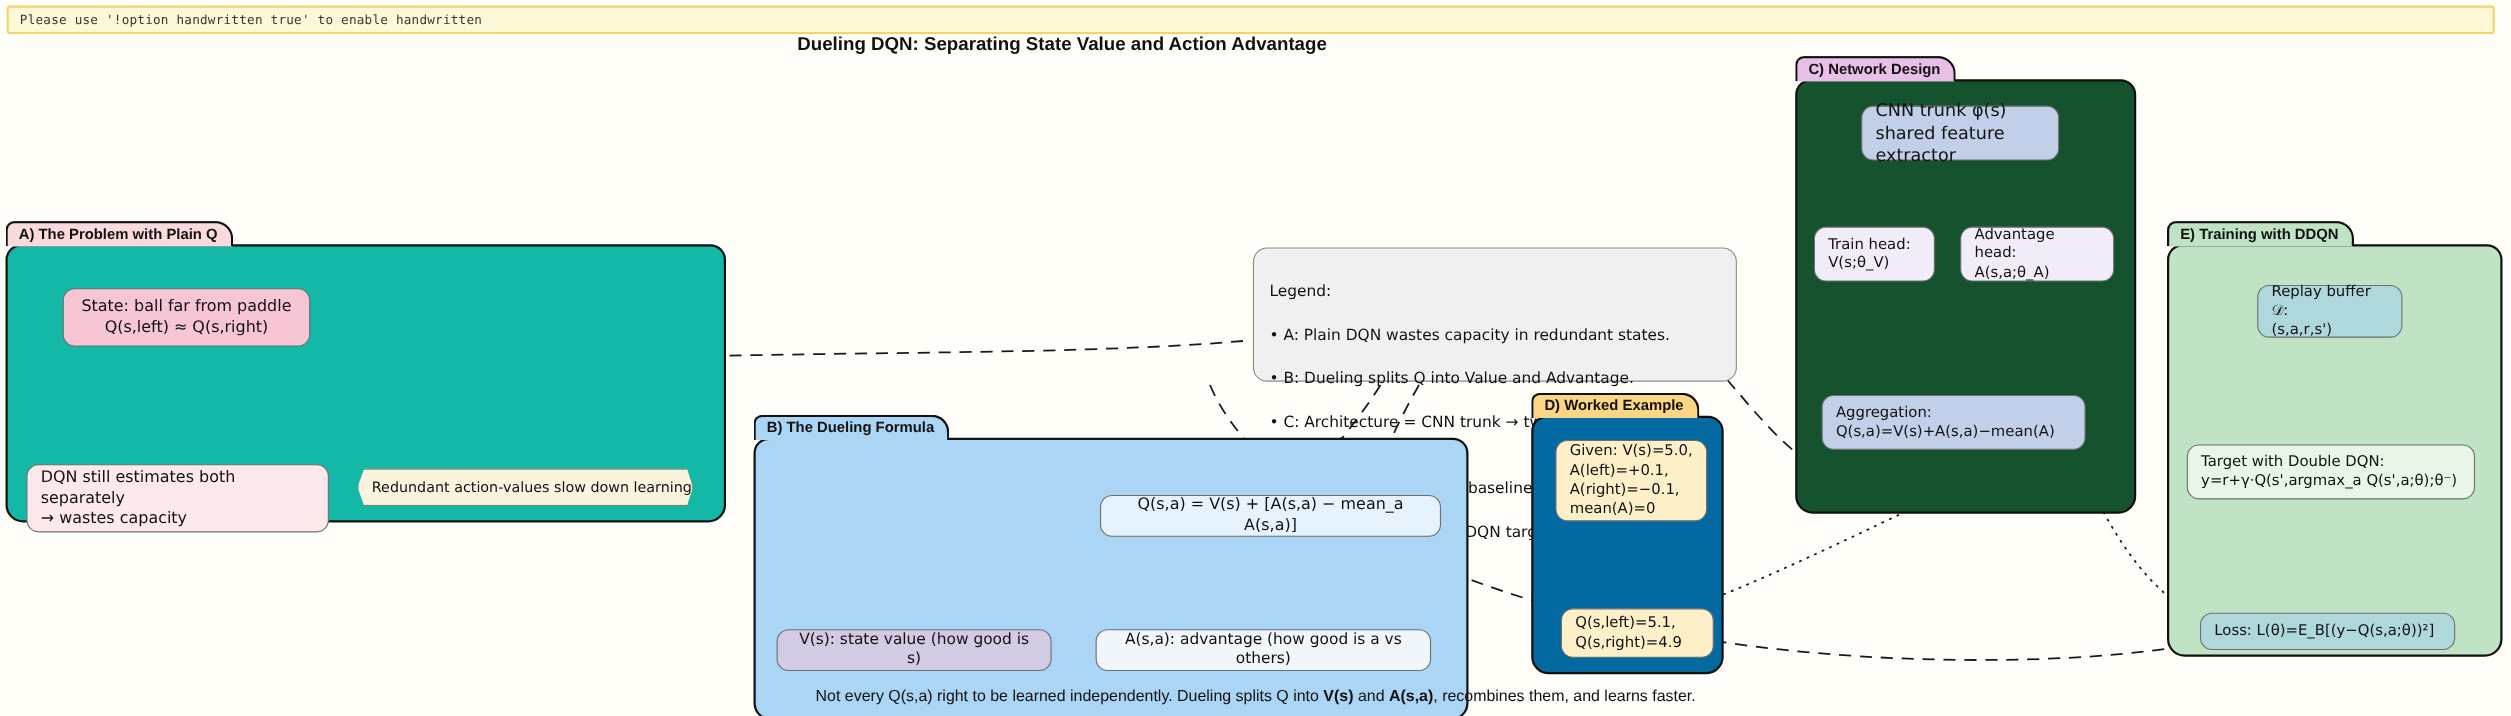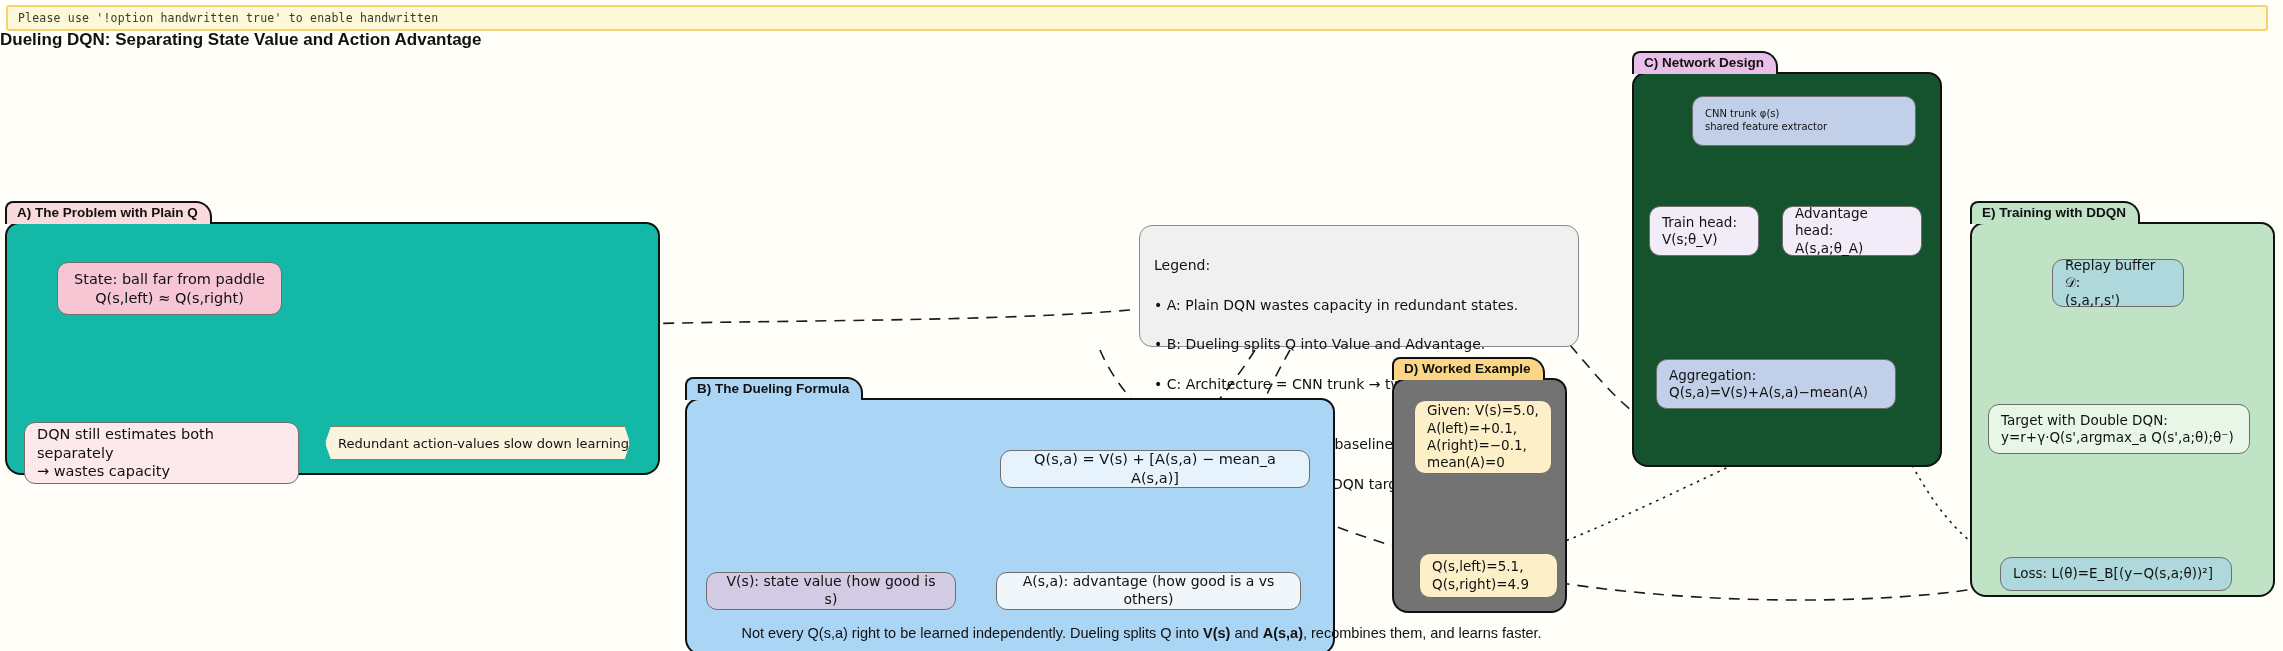--- a/index.html
+++ b/index.html
@@ -11,21 +11,21 @@
 
   .banner{
     position:absolute;left:6px;top:5px;width:2262px;height:26px;
     background:#fdf8d8;border:2px solid #f3d469;border-radius:3px;
     box-sizing:border-box;
     font-family:"DejaVu Sans Mono", monospace;font-size:11.5px;color:#3a3a2e;
     display:flex;align-items:center;padding-left:10px;letter-spacing:.2px;
   }
 
   .title{
-    position:absolute;left:0;top:30px;width:1931px;
+    position:absolute;left:0;top:30px;width:1931px;text-align:center;
     font-family:"Liberation Sans", sans-serif;
     font-weight:bold;font-size:17px;color:#111;
   }
 
   .caption{
     position:absolute;left:0;top:625px;width:2283px;text-align:center;
     font-family:"Liberation Sans", sans-serif;font-size:14.5px;color:#111;
   }
   .caption b{font-weight:bold;}
 
@@ -156,36 +156,36 @@
   <div class="group" style="left:685px;top:398px;width:650px;height:257px;background:#abd5f5;">
     <div class="group-title" style="background:#abd5f5;">B) The Dueling Formula</div>
 
     <div class="node center" style="left:313px;top:50px;width:310px;height:38px;background:#e6f2fc;">Q(s,a) = V(s) + [A(s,a) − mean_a A(s,a)]</div>
 
     <div class="node center" style="left:19px;top:172px;width:250px;height:38px;background:#d3cbe3;font-size:14px;">V(s): state value (how good is s)</div>
 
     <div class="node center" style="left:309px;top:172px;width:305px;height:38px;background:#f1f6fb;font-size:14px;">A(s,a): advantage (how good is a vs others)</div>
   </div>
 
-  <div class="group" style="left:1392px;top:378px;width:175px;height:235px;background:#737373;">
+  <div class="group" style="left:1392px;top:378px;width:175px;height:235px;background:#0369a1;">
     <div class="group-title" style="background:#fbd684;">D) Worked Example</div>
 
     <div class="node" style="left:20px;top:20px;width:138px;height:74px;background:#fdefc8;font-size:13.5px;">Given: V(s)=5.0,
 A(left)=+0.1,
 A(right)=−0.1,
 mean(A)=0</div>
 
     <div class="node" style="left:25px;top:173px;width:139px;height:45px;background:#fdefc8;font-size:13.5px;">Q(s,left)=5.1,
 Q(s,right)=4.9</div>
   </div>
 
   <div class="group" style="left:1632px;top:72px;width:310px;height:395px;background:#14532d;">
     <div class="group-title" style="background:#e8bfe8;">C) Network Design</div>
 
-    <div class="node" style="left:58px;top:22px;width:224px;height:50px;background:#c2cfe8;font-size:10px;">CNN trunk φ(s)
+    <div class="node" style="left:58px;top:22px;width:180px;height:50px;background:#c2cfe8;font-size:16px;">CNN trunk φ(s)
 shared feature extractor</div>
 
     <div class="node" style="left:15px;top:132px;width:110px;height:50px;background:#f2ecf8;font-size:13.5px;">Train head:
 V(s;θ_V)</div>
 
     <div class="node" style="left:148px;top:132px;width:140px;height:50px;background:#f2ecf8;font-size:13.5px;">Advantage head:
 A(s,a;θ_A)</div>
 
     <div class="node" style="left:22px;top:285px;width:240px;height:50px;background:#c2cfe8;font-size:13.5px;">Aggregation:
 Q(s,a)=V(s)+A(s,a)−mean(A)</div>

